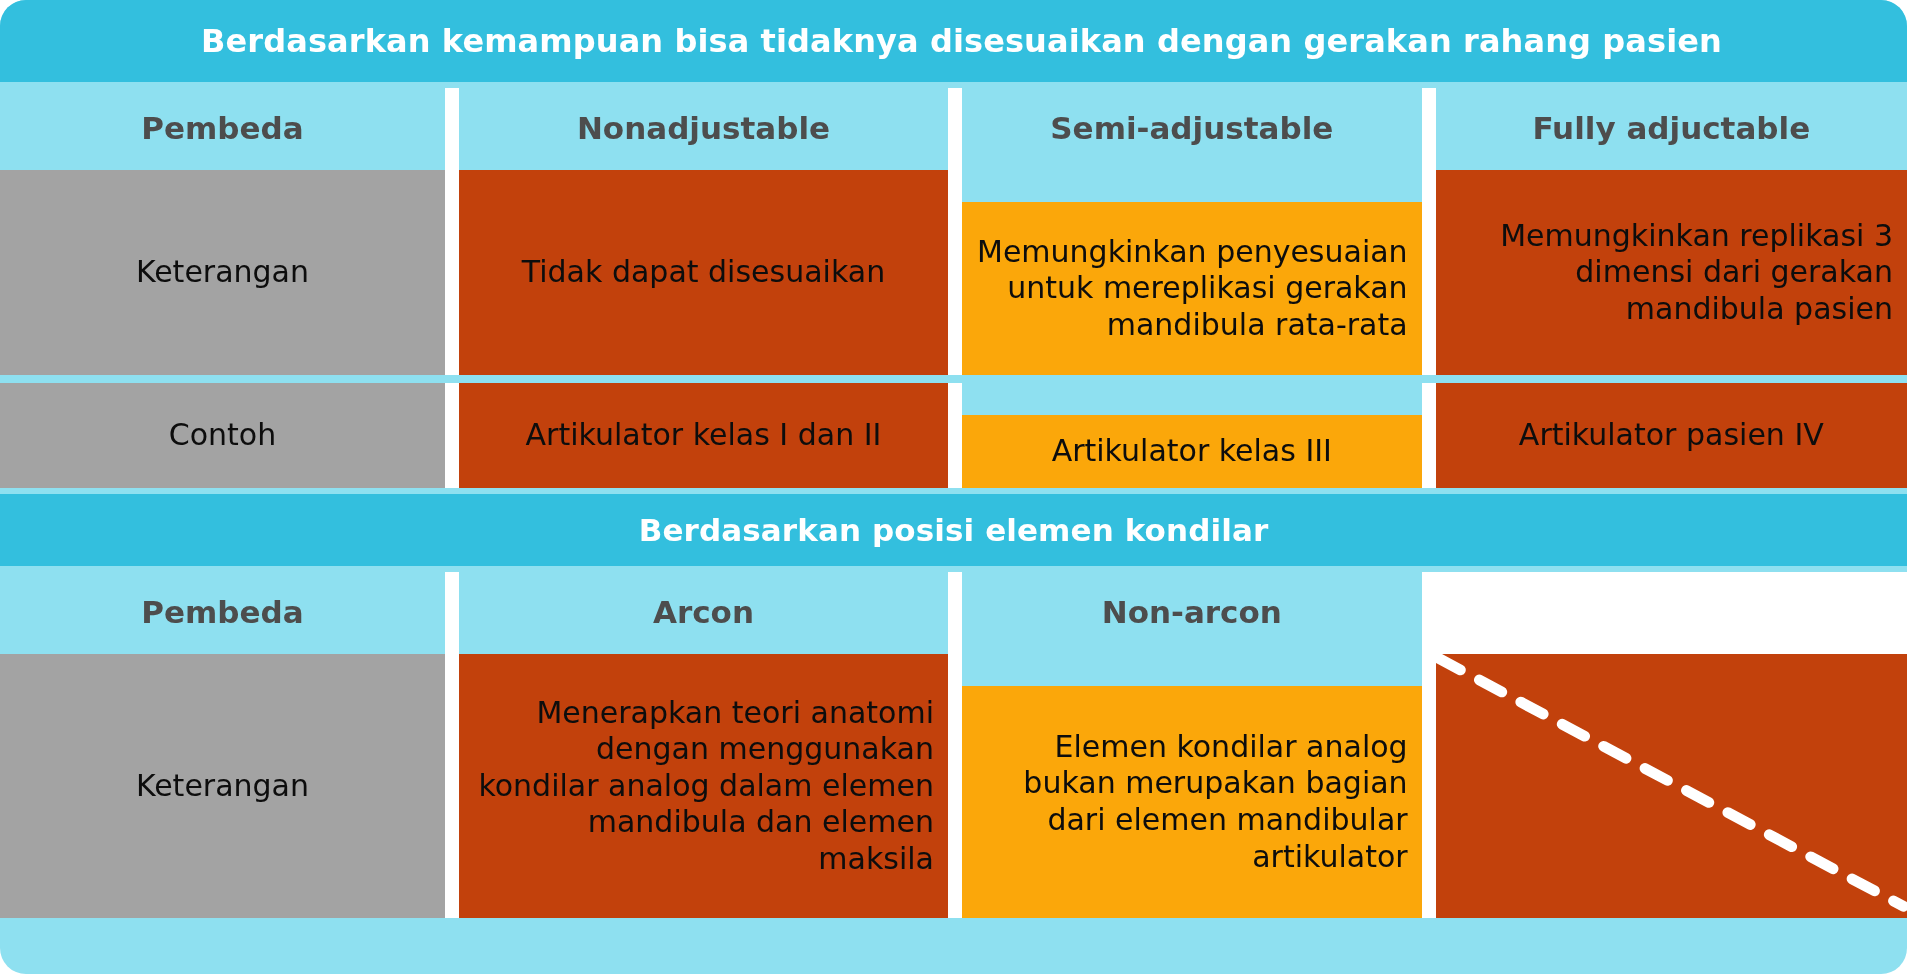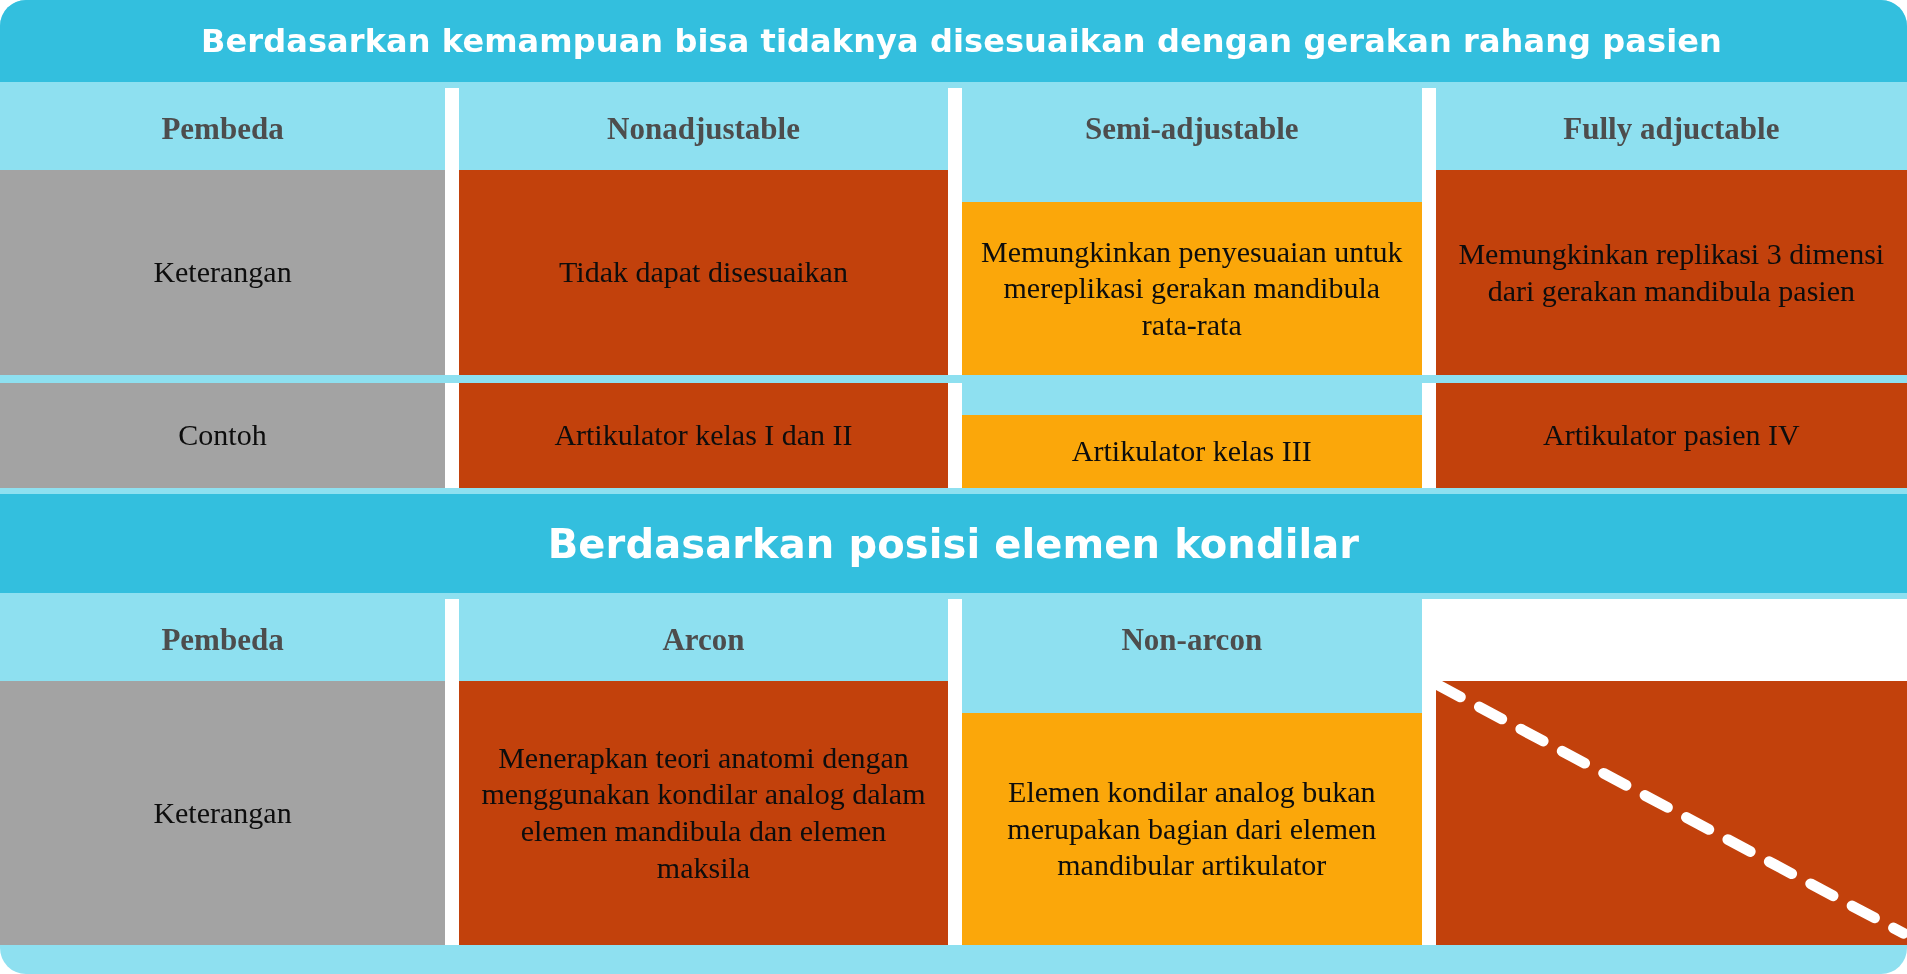--- a/index.html
+++ b/index.html
@@ -13,34 +13,33 @@
   }
 
   
   .section-banner{
     background:#33bfde;color:#ffffff;
     font-weight:bold;text-align:center;
     letter-spacing:.1px;
     display:flex;align-items:center;justify-content:center;
   }
   .banner-1{height:82px;font-size:32px;padding-left:16px;}
-  .banner-2{height:99px;font-size:40px;margin-top:6px;}
+  .banner-2{height:72px;font-size:31px;margin-top:6px;}
 
   
   .row{display:flex;width:100%;}
   .row + .row{margin-top:0;}
 
   .cell{
     box-sizing:border-box;
     display:flex;align-items:center;justify-content:center;
-    text-align:center;
+    text-align:right;
     padding:6px 14px;
     line-height:1.22;
     position:relative;
-    font-family:Liberation Serif, serif;
   }
   
   .c1{width:455px;}
   .c2{width:500px;}
   .c3{width:470px;}
   .c4{width:482px;}
 
   
   .gap{background:#ffffff;width:14px;flex:0 0 14px;}
   .gap-cyan{background:#8ee0f0;width:14px;flex:0 0 14px;}

